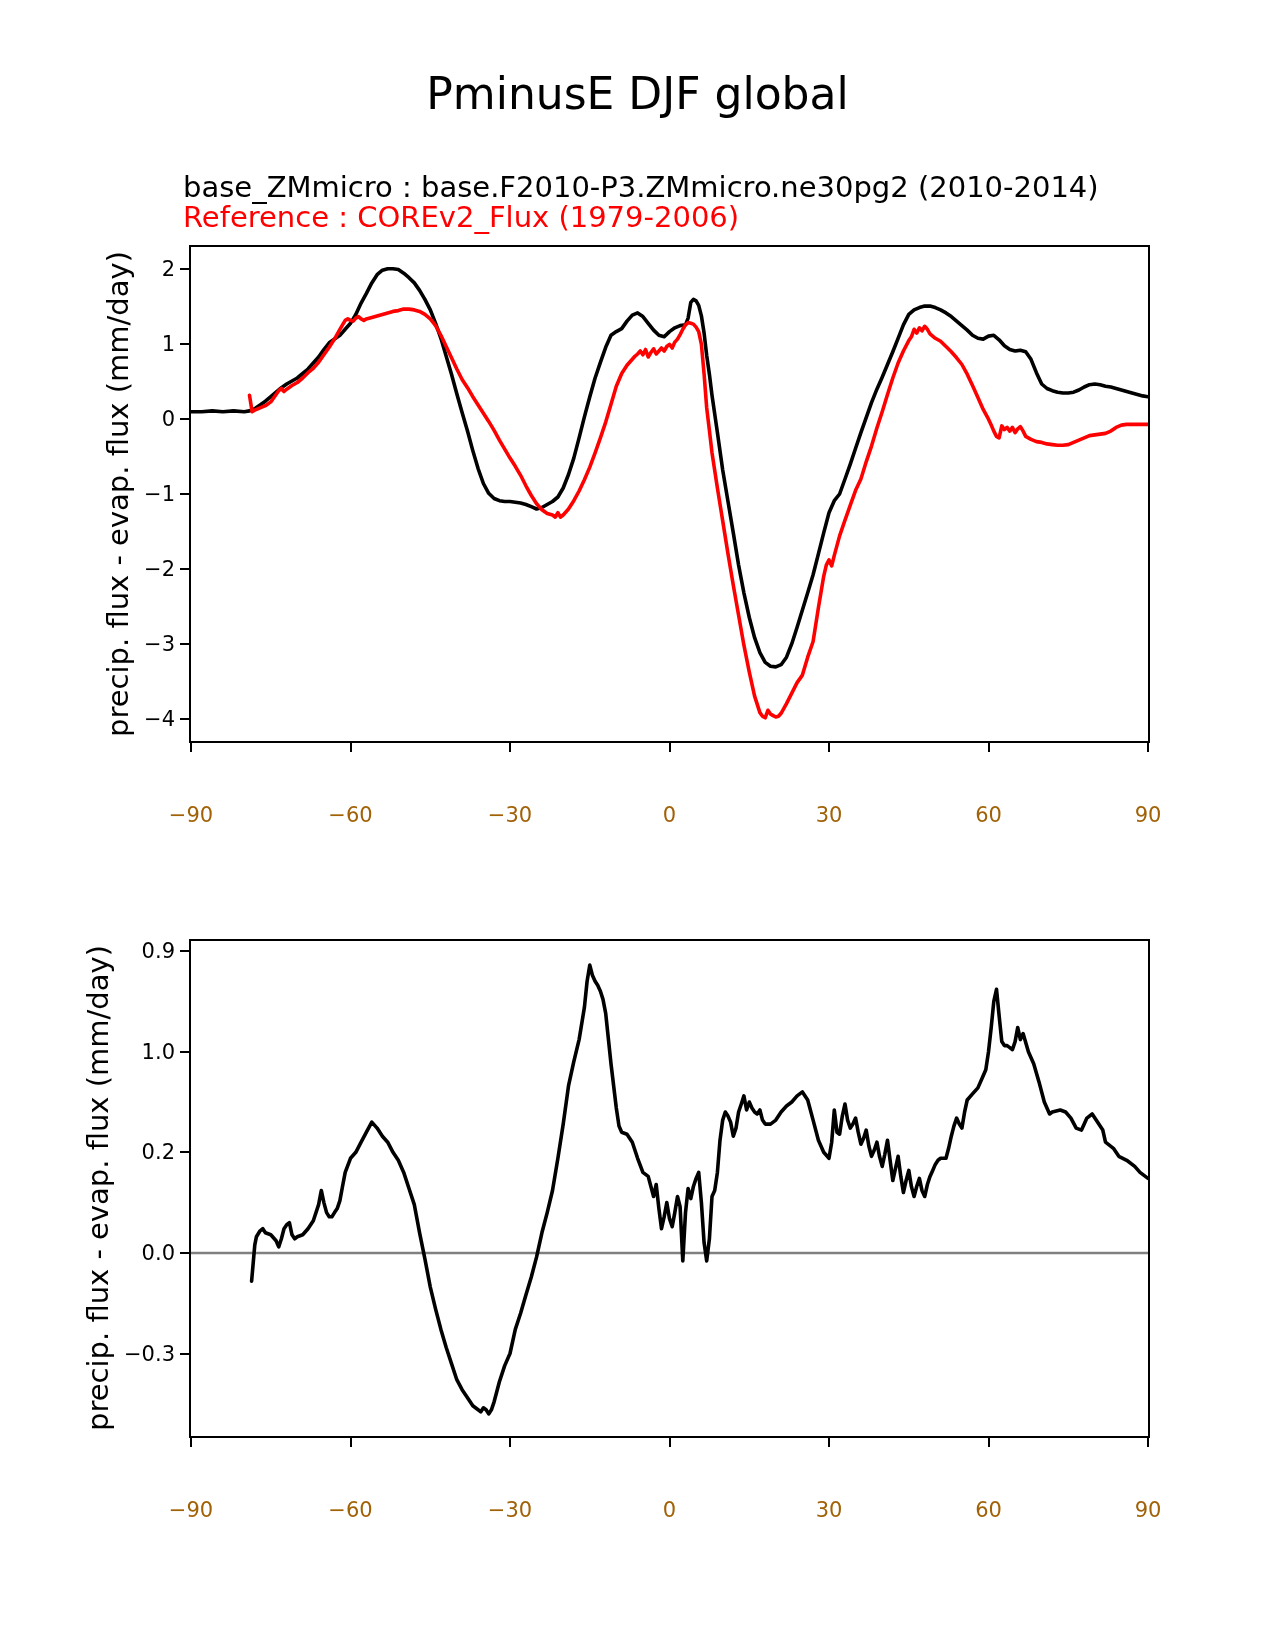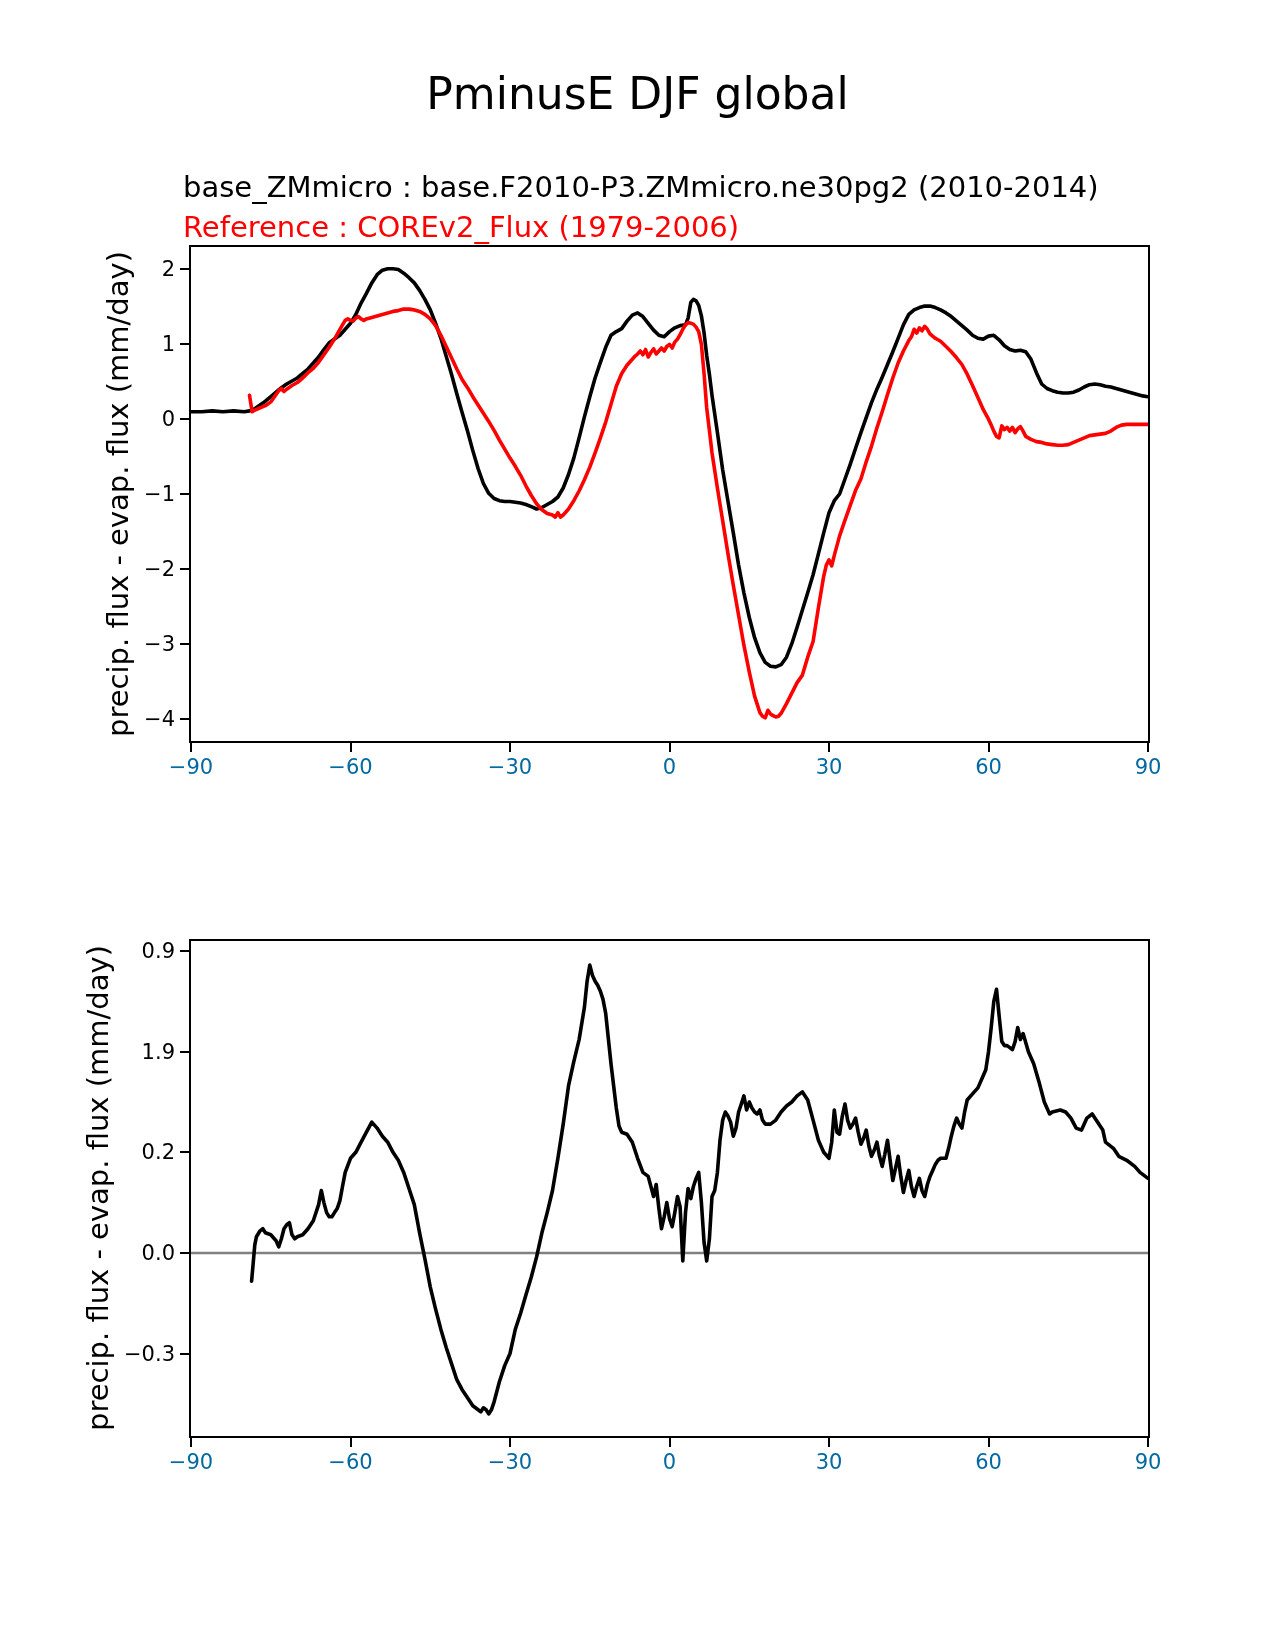--- a/index.html
+++ b/index.html
@@ -14,21 +14,21 @@
   .fig-title{
     position:absolute;left:0;top:70px;width:1275px;
     text-align:center;font-size:44px;line-height:48px;color:#000;
     white-space:nowrap;
   }
   .legend-line{
     position:absolute;left:183px;
     font-size:29px;line-height:30px;white-space:nowrap;
   }
   #legend-model{top:172px;}
-  #legend-reference{top:212px;}
+  #legend-reference{top:202px;}
   .subplot-title{
     position:absolute;left:191px;width:957px;top:854px;
     text-align:center;font-size:29px;line-height:32px;color:#000;
   }
   .plot-box{
     position:absolute;border:2px solid #000;background:#fff;
   }
   #plot-top{left:189px;top:245px;width:957px;height:494px;}
   #plot-bottom{left:189px;top:939px;width:957px;height:495px;}
   .plot-box svg{display:block;}
@@ -36,21 +36,21 @@
     position:absolute;
     transform:translate(-50%,-50%) rotate(-90deg);
     font-size:29px;white-space:nowrap;color:#000;
   }
   #ylab-top{left:118px;top:494px;}
   #ylab-bottom{left:98px;top:1188px;}
   .xtick{position:absolute;width:2px;height:9px;background:#000;}
   .ytick{position:absolute;width:9px;height:2px;background:#000;}
   .xtick-label{
     position:absolute;width:120px;text-align:center;
-    font-size:21px;line-height:24px;color:#0369a1;
+    font-size:21px;line-height:24px;color:#a16207;margin-top:48px;
   }
   .ytick-label{
     position:absolute;width:120px;text-align:right;
     font-size:21px;line-height:30px;color:#000;
   }
 </style>
 </head>
 <body>
 
 <div id="figure">
@@ -117,20 +117,20 @@
     <div class="xtick-label" style="left: 609.5px; top: 1450px;">0</div>
     <div class="xtick" style="left: 828px; top: 1438px;"></div>
     <div class="xtick-label" style="left: 769px; top: 1450px;">30</div>
     <div class="xtick" style="left: 987.5px; top: 1438px;"></div>
     <div class="xtick-label" style="left: 928.5px; top: 1450px;">60</div>
     <div class="xtick" style="left: 1147px; top: 1438px;"></div>
     <div class="xtick-label" style="left: 1088px; top: 1450px;">90</div>
     <div class="ytick" style="left: 180px; top: 950.061px;"></div>
     <div class="ytick-label" style="left: 55px; top: 936.061px;">0.9</div>
     <div class="ytick" style="left: 180px; top: 1050.67px;"></div>
-    <div class="ytick-label" style="left: 55px; top: 1036.67px;">1.9</div>
+    <div class="ytick-label" style="left: 55px; top: 1036.67px;">1.0</div>
     <div class="ytick" style="left: 180px; top: 1151.28px;"></div>
     <div class="ytick-label" style="left: 55px; top: 1137.28px;">0.2</div>
     <div class="ytick" style="left: 180px; top: 1251.89px;"></div>
     <div class="ytick-label" style="left: 55px; top: 1237.89px;">0.0</div>
     <div class="ytick" style="left: 180px; top: 1352.5px;"></div>
     <div class="ytick-label" style="left: 55px; top: 1338.5px;">−0.3</div>
   </div>
 
 </body></html>

